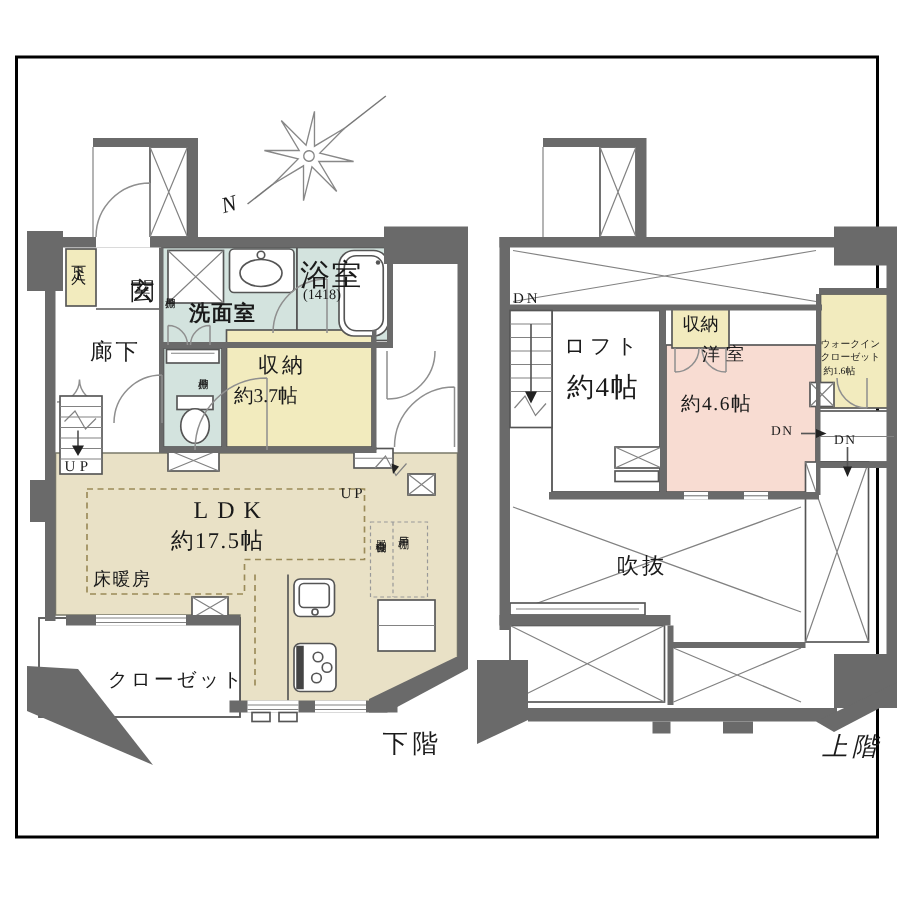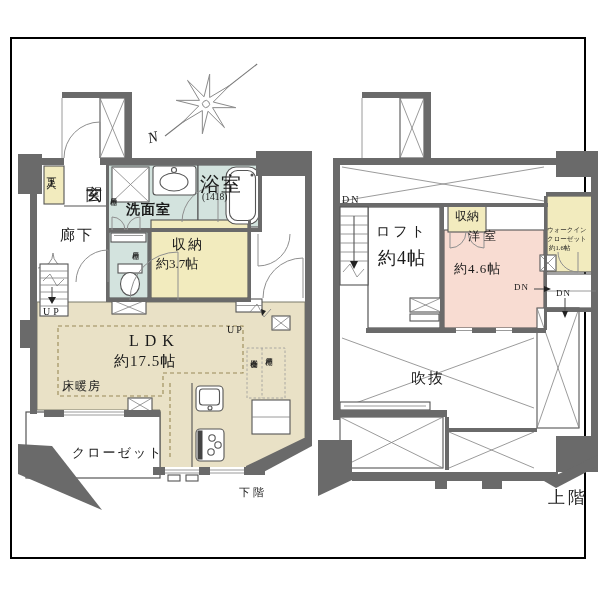--- a/index.html
+++ b/index.html
@@ -258,30 +258,30 @@
   <div class="lbl" style="left:172px;top:238px;font-size:14px;letter-spacing:2px;">収納</div>
   <div class="lbl" style="left:156px;top:257px;font-size:13px;">約3.7帖</div>
   <div class="lbl" style="left:43px;top:307px;font-size:10px;letter-spacing:3px;">UP</div>
   <div class="lbl" style="left:129px;top:333px;font-size:16px;letter-spacing:6px;">LDK</div>
   <div class="lbl" style="left:114px;top:354px;font-size:15px;letter-spacing:1px;text-align:center;">約17.5帖</div>
   <div class="lbl" style="left:62px;top:380px;font-size:12px;letter-spacing:1px;">床暖房</div>
   <div class="lbl" style="left:227px;top:325px;font-size:10px;letter-spacing:2px;">UP</div>
   <div class="lbl v" style="left:250px;top:354px;font-size:7.5px;">食器棚</div>
   <div class="lbl v" style="left:265px;top:352px;font-size:7.5px;">吊戸棚</div>
   <div class="lbl" style="left:72px;top:446px;font-size:13px;letter-spacing:2px;">クローゼット</div>
-  <div class="lbl" style="left:239px;top:487px;font-size:11px;letter-spacing:3px;">下階</div>
+  <div class="lbl" style="left:255px;top:487px;font-size:17px;letter-spacing:3px;">下階</div>
 
   <div class="lbl" style="left:342px;top:195px;font-size:10px;letter-spacing:2px;">DN</div>
   <div class="lbl" style="left:376px;top:225px;font-size:14px;letter-spacing:3px;">ロフト</div>
   <div class="lbl" style="left:378px;top:249px;font-size:18px;letter-spacing:1px;">約4帖</div>
   <div class="lbl" style="left:455px;top:210px;font-size:12px;">収納</div>
   <div class="lbl" style="left:468px;top:230px;font-size:12px;letter-spacing:4px;">洋室</div>
   <div class="lbl" style="left:454px;top:262px;font-size:13px;letter-spacing:1px;">約4.6帖</div>
   <div class="lbl" style="left:547px;top:227px;font-size:6.5px;">ウォークイン</div>
   <div class="lbl" style="left:547px;top:236px;font-size:6.5px;">クローゼット</div>
   <div class="lbl" style="left:549px;top:245px;font-size:6.5px;">約1.6帖</div>
   <div class="lbl" style="left:514px;top:283px;font-size:9px;letter-spacing:1px;">DN</div>
   <div class="lbl" style="left:556px;top:289px;font-size:9px;letter-spacing:1px;">DN</div>
   <div class="lbl" style="left:411px;top:350px;font-size:15px;letter-spacing:2px;margin-top:21px;">吹抜</div>
-  <div class="lbl" style="left:548px;top:489px;font-size:17px;letter-spacing:3px;">上階</div>
+  <div class="lbl" style="left:548px;top:489px;font-size:17px;letter-spacing:3px;font-style:italic;">上階</div>
 
   <div class="lbl it" style="left:148px;top:130px;font-size:15px;transform:rotate(-15deg);">N</div>
 </div>
 
 </body></html>

